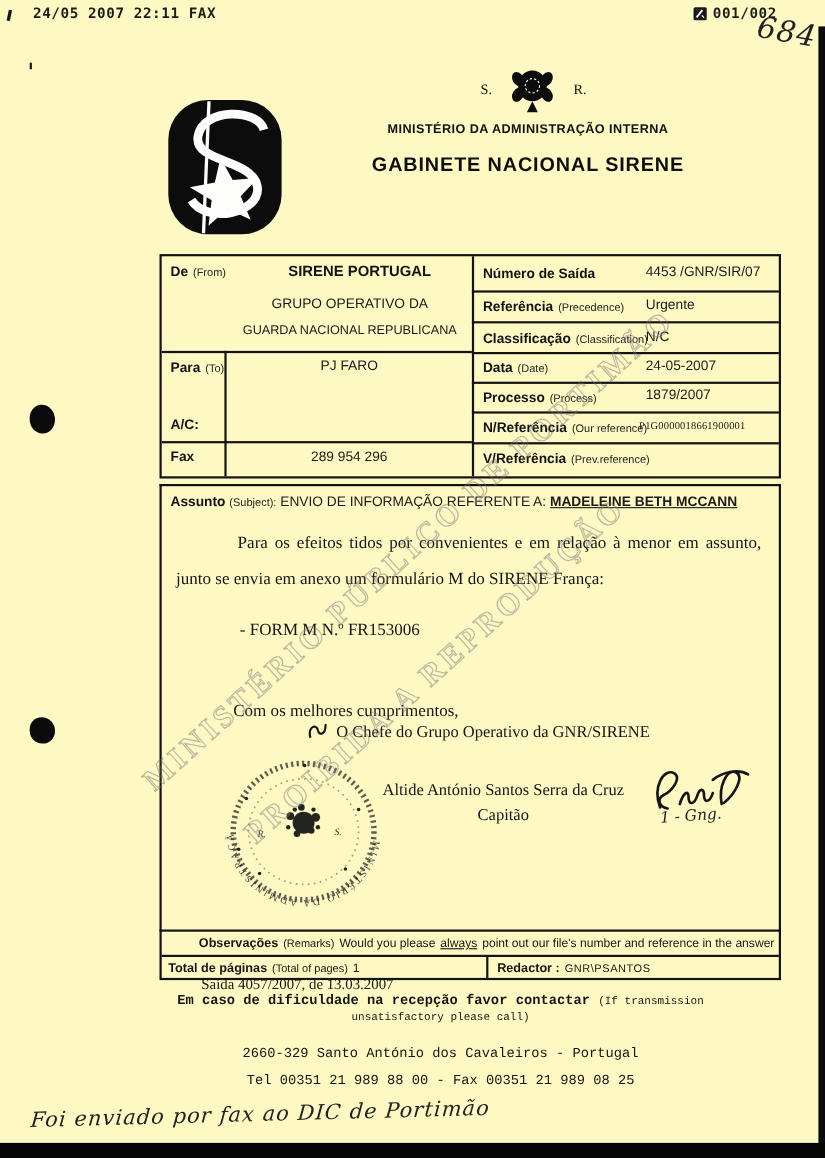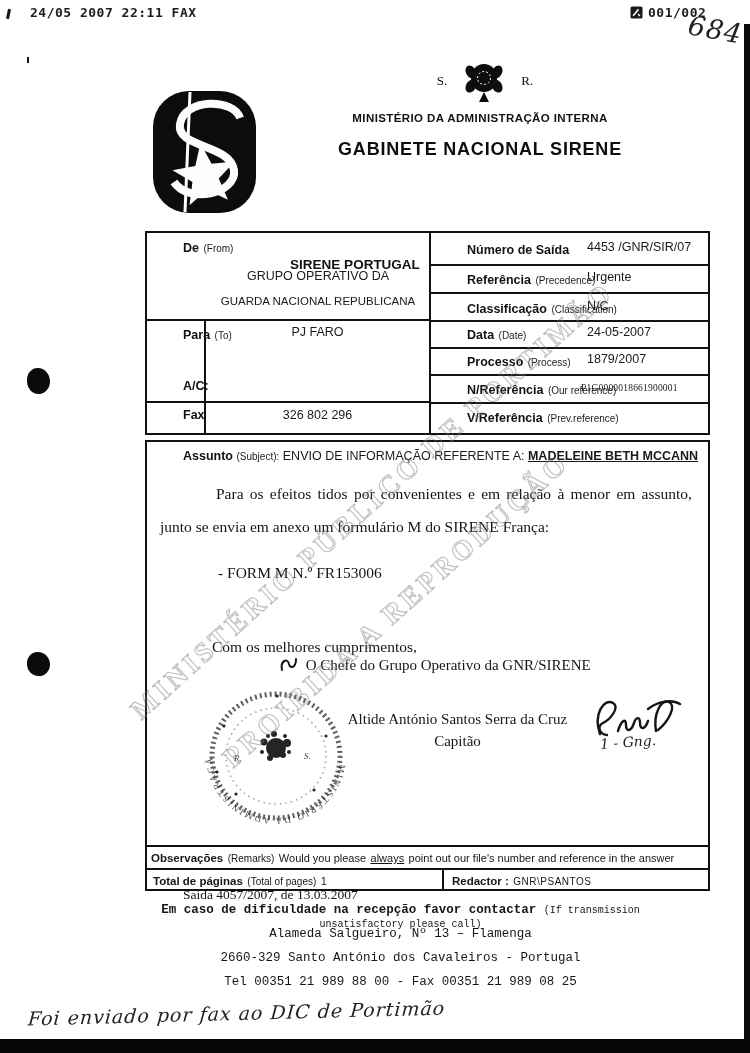--- a/index.html
+++ b/index.html
@@ -1,18 +1,18 @@
 <!DOCTYPE html>
 <html><head>
 <meta charset="utf-8">
 <style>
   html,body { margin:0; padding:0; background:#9a9a9a; }
   #page {
     position:relative; width:750px; height:1053px; margin:0 auto;
-    background:#ffffff; overflow:hidden; color:#161616;
+    background:#fef9c3; overflow:hidden; color:#161616;
     font-family:"Liberation Sans", sans-serif;
   }
   .abs { position:absolute; }
   .mono { font-family:"DejaVu Sans Mono", monospace; font-size:13px; letter-spacing:0.5px; font-weight:bold; color:#1c1c1c; }
   .serif { font-family:"Liberation Serif", serif; }
 
   
   .mark { background:#161616; }
   .punch-hole { background:#0b0b0b; border-radius:48% 55% 50% 52%; }
   .right-strip { background:#0a0a0a; }
@@ -24,21 +24,21 @@
 
   
   .sr-line { display:flex; align-items:center; justify-content:center; gap:16px; }
   .sr-txt { font-family:"Liberation Serif", serif; font-size:13px; color:#111; }
   .ministry { text-align:center; font-weight:bold; font-size:11.5px; letter-spacing:0.4px; color:#121212; }
   .office   { text-align:center; font-weight:bold; font-size:18px; letter-spacing:0.8px; color:#0e0e0e; }
 
   
   .info-table { border:2px solid #121212; }
   .tline { position:absolute; background:#121212; }
-  .lbl  { font-weight:bold; font-size:12.5px; color:#121212;margin-left:28px; }
+  .lbl  { font-weight:bold; font-size:12.5px; color:#121212; }
   .lbl-en { font-size:10px; color:#222; }
   .val  { font-size:12.5px; color:#1a1a1a; }
   .irow { position:absolute; left:292px; width:263px; height:24px; white-space:nowrap; }
   .irow .rvalue { position:absolute; left:148px; top:0; }
   .irow .rvalue.small { font-size:9.5px; left:142px; top:3px; letter-spacing:0.2px;font-family:Liberation Serif, serif; }
   .ctr { text-align:center; }
 
   
   .assunto-box { border:2px solid #121212; border-bottom:none; }
   .assunto-line { font-size:12.5px; white-space:nowrap; }
@@ -55,21 +55,21 @@
     font-size:28px; letter-spacing:4px;
     color:rgba(125,125,125,0.30);
     -webkit-text-fill-color:rgba(255,255,255,0.05);
     -webkit-text-stroke:1.1px rgba(110,110,110,0.45);
     transform:rotate(-42deg); transform-origin:0 100%;
     z-index:40; pointer-events:none;
   }
 
   
   .obs-table { border:2px solid #121212; background:transparent; }
-  .obs-row1 { height:19px; padding:1px 4px; border-bottom:2px solid #121212; white-space:nowrap; }
+  .obs-row1 { height:19px; padding:1px 4px; border-bottom:2px solid #121212; white-space:nowrap;text-align:right; }
   .obs-row2 { height:19px; display:flex; }
   .obs-cell-left  { width:283px; border-right:2px solid #121212; padding:1px 6px; white-space:nowrap; }
   .obs-cell-right { flex:1; padding:1px 8px; white-space:nowrap; }
   .f11 { font-size:11px; } .f10 { font-size:10px; }
   .b115 { font-weight:bold; font-size:11.5px; }
   .u { text-decoration:underline; }
 
   .center-col { text-align:center; font-size:12.5px; color:#161616;font-family:Liberation Mono, monospace; }
   svg text { font-family:"Liberation Serif", serif; }
   .z10 { z-index:10; } .z20 { z-index:20; }
@@ -130,32 +130,32 @@
     <div class="tline" style="left:282px;top:59px;width:279px;height:2px"></div>
     <div class="tline" style="left:282px;top:87px;width:279px;height:2px"></div>
     <div class="tline" style="left:282px;top:114px;width:279px;height:2px"></div>
     <div class="tline" style="left:282px;top:141px;width:279px;height:2px"></div>
     <div class="tline" style="left:282px;top:169px;width:279px;height:2px"></div>
 
     <div class="abs" style="left:8px;top:5px;white-space:nowrap">
       <span class="lbl">De</span>
       <span class="lbl-en">(From)</span>
     </div>
-    <div class="abs lbl ctr" style="left:78px;top:24px;width:204px;font-size:13.5px">SIRENE PORTUGAL</div>
+    <div class="abs lbl ctr" style="left:78px;top:6px;width:204px;font-size:13.5px">SIRENE PORTUGAL</div>
     <div class="abs val ctr" style="left:60px;top:36px;width:222px">GRUPO OPERATIVO DA</div>
     <div class="abs val ctr" style="left:60px;top:62px;width:222px;font-size:11.5px">GUARDA NACIONAL REPUBLICANA</div>
 
     <div class="abs" style="left:8px;top:92px;white-space:nowrap">
       <span class="lbl">Para</span>
       <span class="lbl-en">(To)</span>
     </div>
     <div class="abs val ctr" style="left:59px;top:92px;width:223px">PJ FARO</div>
     <div class="abs lbl" style="left:8px;top:146px">A/C:</div>
     <div class="abs lbl" style="left:8px;top:175px">Fax</div>
-    <div class="abs val ctr" style="left:59px;top:175px;width:223px">326 802 296</div>
+    <div class="abs val ctr" style="left:59px;top:175px;width:223px">289 954 296</div>
 
     <div class="irow" style="top:7px">
       <span class="lbl">Número de Saída</span>
       <span class="lbl-en"></span>
       <span class="val rvalue">4453 /GNR/SIR/07</span>
     </div>
     <div class="irow" style="top:37px">
       <span class="lbl">Referência</span>
       <span class="lbl-en">(Precedence)</span>
       <span class="val rvalue">Urgente</span>
@@ -269,21 +269,20 @@
       </div>
     </div>
   </div>
 
   <div class="abs serif z10" style="left:183px;top:887px;font-size:13.5px">Saída 4057/2007, de 13.03.2007</div>
 
   <div class="abs center-col z10" style="left:120px;top:903px;width:561px">
     <span style="font-weight:bold;font-size:12.5px">Em caso de dificuldade na recepção favor contactar</span>
     <span class="f10">(If transmission unsatisfactory please call)</span>
   </div>
-  <div class="abs center-col z10" style="left:120px;top:927px;width:561px">Alameda Salgueiro, Nº 13 – Flamenga</div>
   <div class="abs center-col z10" style="left:120px;top:951px;width:561px">2660-329 Santo António dos Cavaleiros - Portugal</div>
   <div class="abs center-col z10" style="left:120px;top:975px;width:561px">Tel 00351 21 989 88 00 - Fax 00351 21 989 08 25</div>
 
   <div class="abs handwriting z20" style="left:28px;top:1002px;font-size:19px;letter-spacing:1px;transform:rotate(-1.5deg) skewX(-6deg)">Foi enviado por fax ao DIC de Portimão</div>
 
   <div class="abs wm" style="left:146px;top:694px">MINISTÉRIO PÚBLICO DE PORTIMÃO</div>
   <div class="abs wm" style="left:238px;top:742px">PROIBIDA A REPRODUÇÃO</div>
 
 </div>
 

